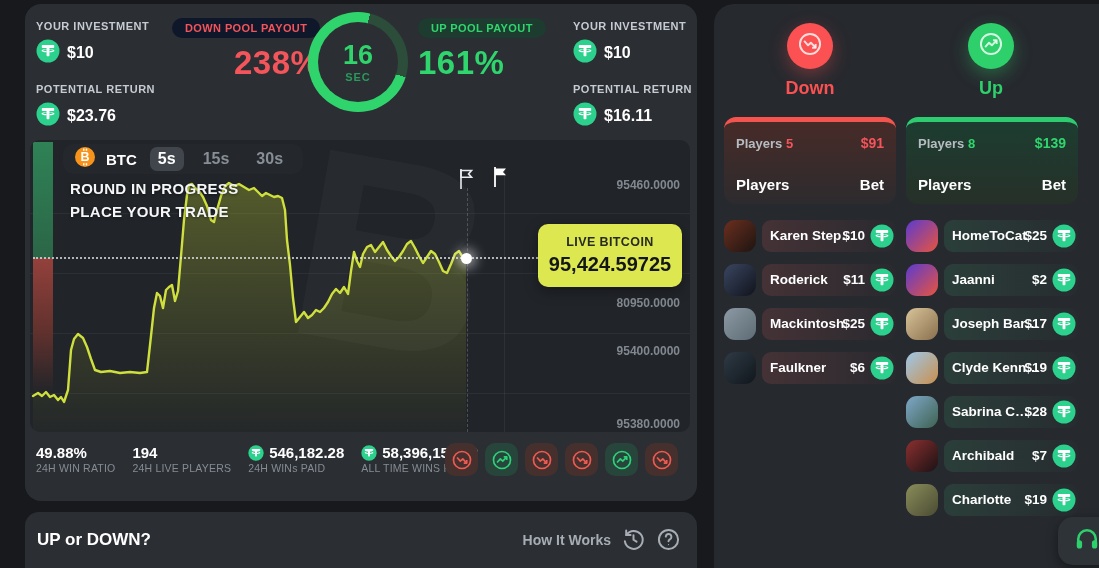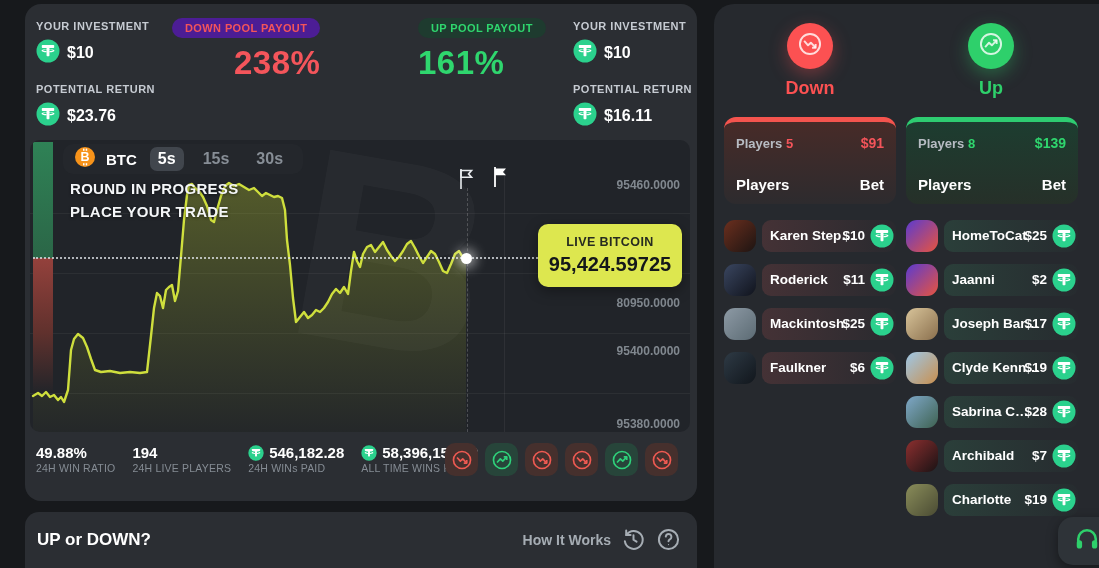--- a/index.html
+++ b/index.html
@@ -11,21 +11,21 @@
   .abs{position:absolute}
   
   #main-panel{left:25px;top:4px;width:672px;height:497px;background:#2b2e33;border-radius:16px}
   #footer-panel{left:25px;top:512px;width:672px;height:70px;background:#2b2e33;border-radius:14px}
   #right-panel{left:714px;top:4px;width:464px;height:564px;background:#26292e;border-radius:20px 0 0 0}
   
   .sec-label{font-size:11px;font-weight:700;color:#c6cbd2;letter-spacing:.5px;white-space:nowrap}
   .money-row{display:flex;align-items:center;gap:7px}
   .money{font-size:16px;font-weight:800;color:#fff}
   .badge{font-size:11px;font-weight:800;letter-spacing:.4px;padding:4px 13px;border-radius:999px;white-space:nowrap}
-  .badge.down{background:#4c1d95;color:#f4545a}
+  .badge.down{background:#0f172a;color:#f4545a}
   .badge.up{background:#1e3b2f;color:#2fd66e}
   .pct{font-size:33px;font-weight:800;letter-spacing:.5px}
   .pct.down{color:#f4555b}
   .pct.up{color:#2fd66e}
   #timer{left:283px;top:8px;width:100px;height:100px;border-radius:50%;
     background:conic-gradient(#30d46c 0 14deg,#2b4d39 14deg 108deg,#30d46c 108deg 360deg)}
   #timer::after{content:"";position:absolute;inset:10px;border-radius:50%;background:#2b2e33}
   #timer .inner{position:absolute;inset:0;z-index:1;display:flex;flex-direction:column;align-items:center;justify-content:center;line-height:1}
   #timer .val{font-size:27px;font-weight:800;color:#30d46c}
   #timer .unit{font-size:11px;font-weight:700;color:#2a9a5c;margin-top:3px;letter-spacing:1px}
@@ -126,20 +126,26 @@
           </svg></span>
       <span class="money">$23.76</span>
     </div>
   </div>
 
   <div class="abs" style="left:147px;top:14px">
     <span class="badge down">DOWN POOL PAYOUT</span>
     <div class="pct down" style="text-align:right;margin-top:8px">238%</div>
   </div>
 
+  <div id="timer" class="abs">
+    <div class="inner">
+      <span class="val">16</span>
+      <span class="unit">SEC</span>
+    </div>
+  </div>
 
   <div class="abs" style="left:393px;top:14px">
     <span class="badge up">UP POOL PAYOUT</span>
     <div class="pct up" style="margin-top:8px">161%</div>
   </div>
 
   <div class="abs" style="left:548px;top:16px">
     <div class="sec-label">YOUR INVESTMENT</div>
     <div class="money-row" style="margin-top:7px">
       <span class="js-tether"><svg width="24" height="24" viewBox="0 0 24 24">

